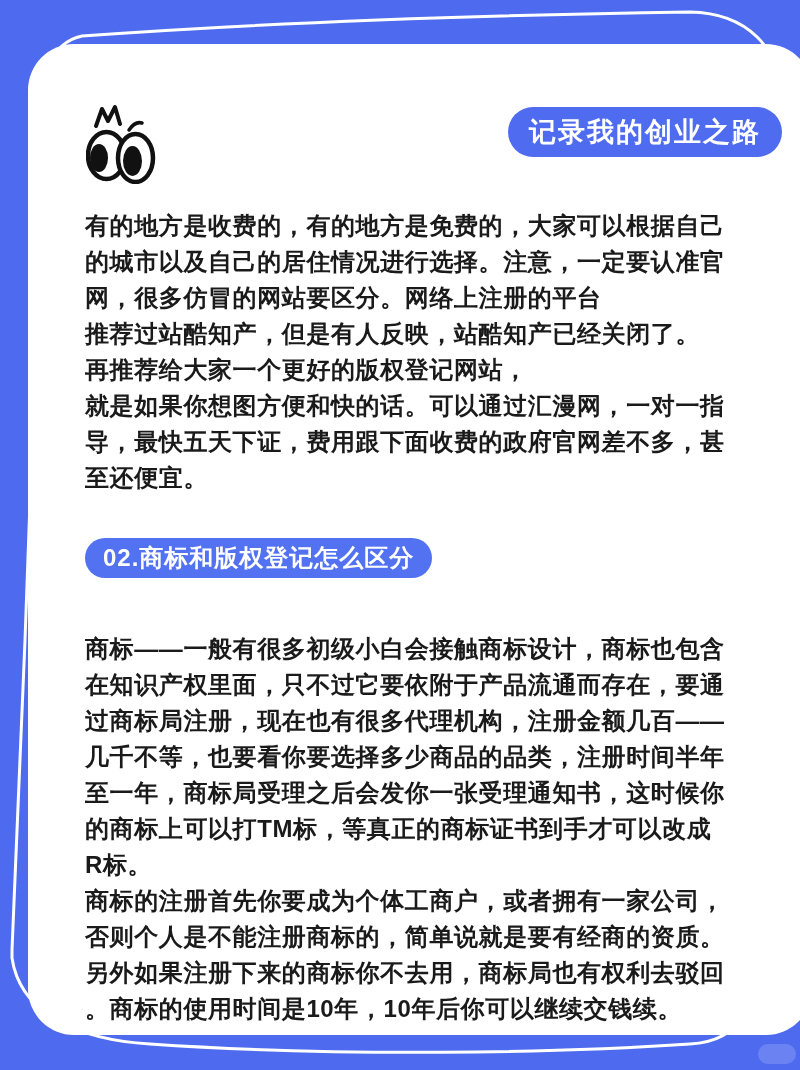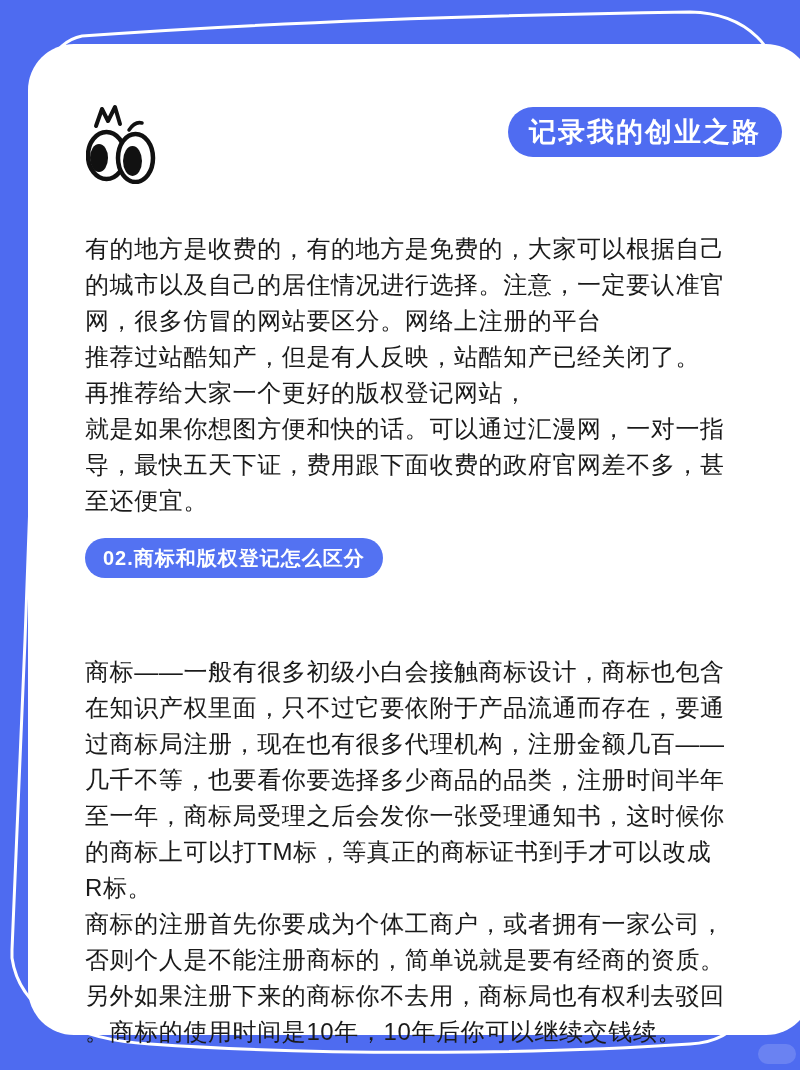--- a/index.html
+++ b/index.html
@@ -44,36 +44,35 @@
     white-space: nowrap;
   }
   .para {
     position: absolute;
     left: 57px;
     width: 680px;
     font-size: 24px;
     line-height: 36px;
     letter-spacing: 0.6px;
     color: var(--body-text, #1a1a1a);
-    font-weight: 400;
+    font-weight: 700;
     white-space: pre-line;
-    margin-top: 23px;
   }
   .para-intro { top: 164px; }
   .para-section { top: 587px; }
   .section-pill {
     position: absolute;
     left: 57px; top: 494px;
     height: 40px;
     background: var(--heading-fill, #5372f2);
     color: var(--badge-text, #ffffff);
     border-radius: 20px;
     display: inline-flex; align-items: center;
     padding: 0 18px;
-    font-size: 20px;
+    font-size: 24px;
     font-weight: 600;
     letter-spacing: 1px;
     white-space: nowrap;
   }
   .watermark {
     position: absolute;
     left: 758px; top: 1044px;
     width: 38px; height: 20px;
     border-radius: 10px;
     background: rgba(255,255,255,0.16);

